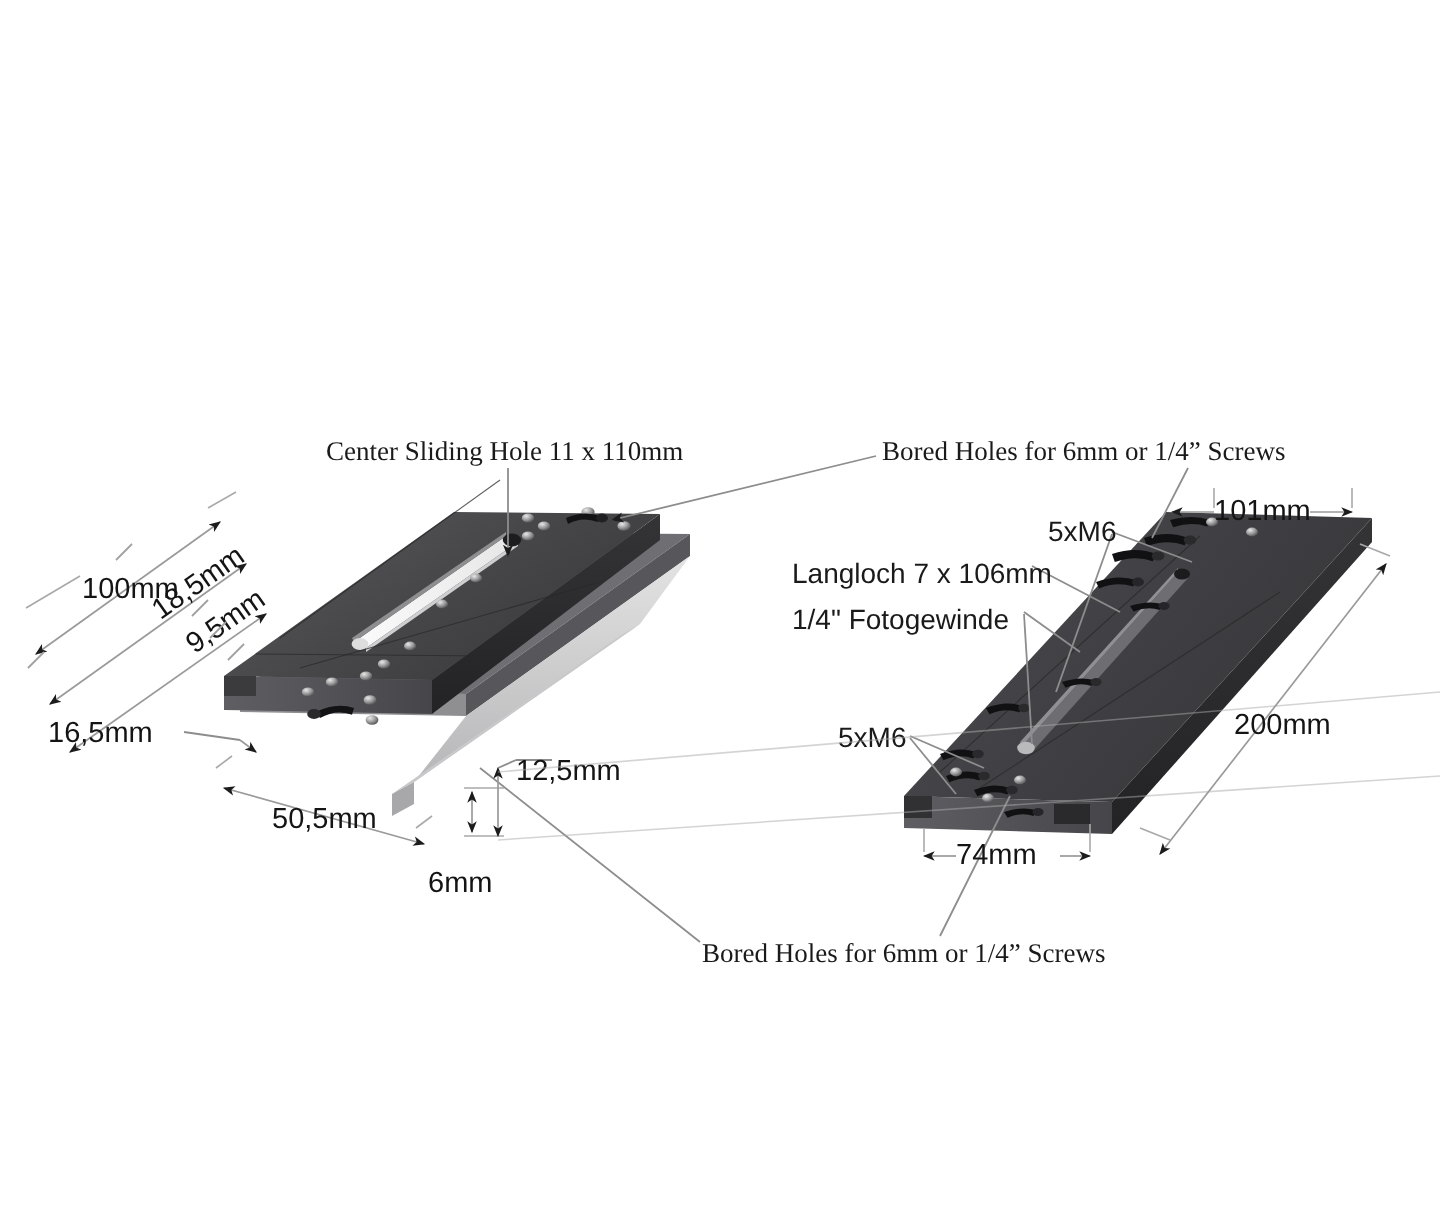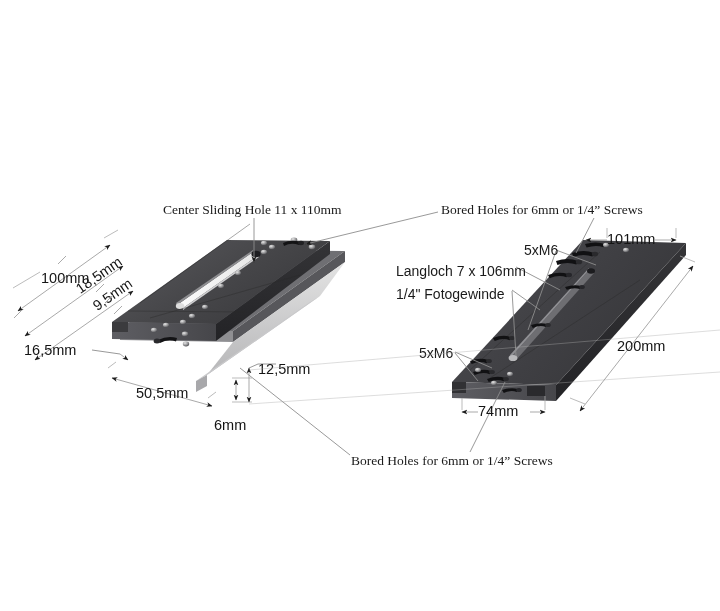--- a/index.html
+++ b/index.html
@@ -12,21 +12,21 @@
     width: 720px;
     height: 611px;
     position: relative;
     overflow: hidden;
     font-family: "Liberation Sans", sans-serif;
     -webkit-font-smoothing: antialiased;
   }
   #diagram-root {
     position: absolute;
     left: 0;
-    top: 0;
+    top: 16px;
     width: 720px;
     height: 578px;
   }
   svg.diagram-canvas {
     display: block;
     width: 720px;
     height: 611px;
   }
   text {
     fill: #1a1a1a;

